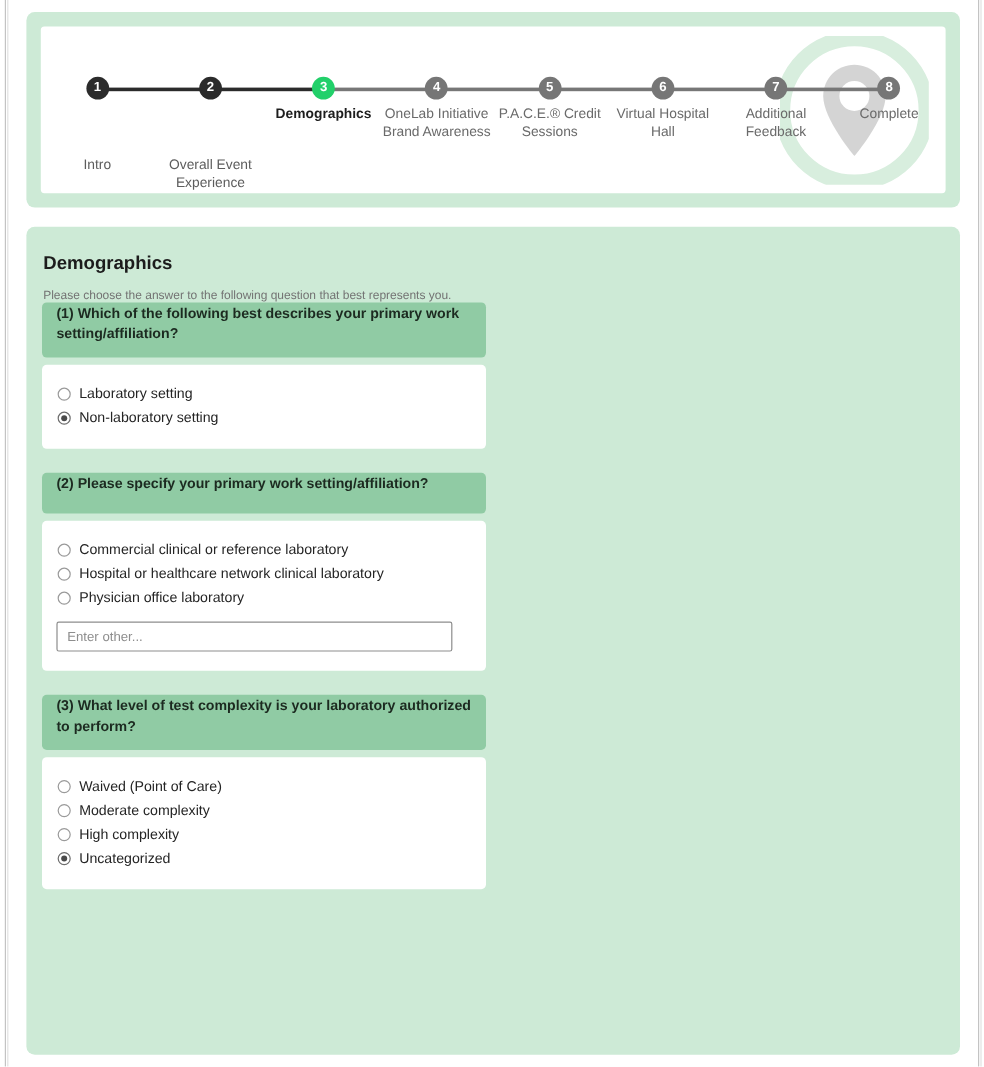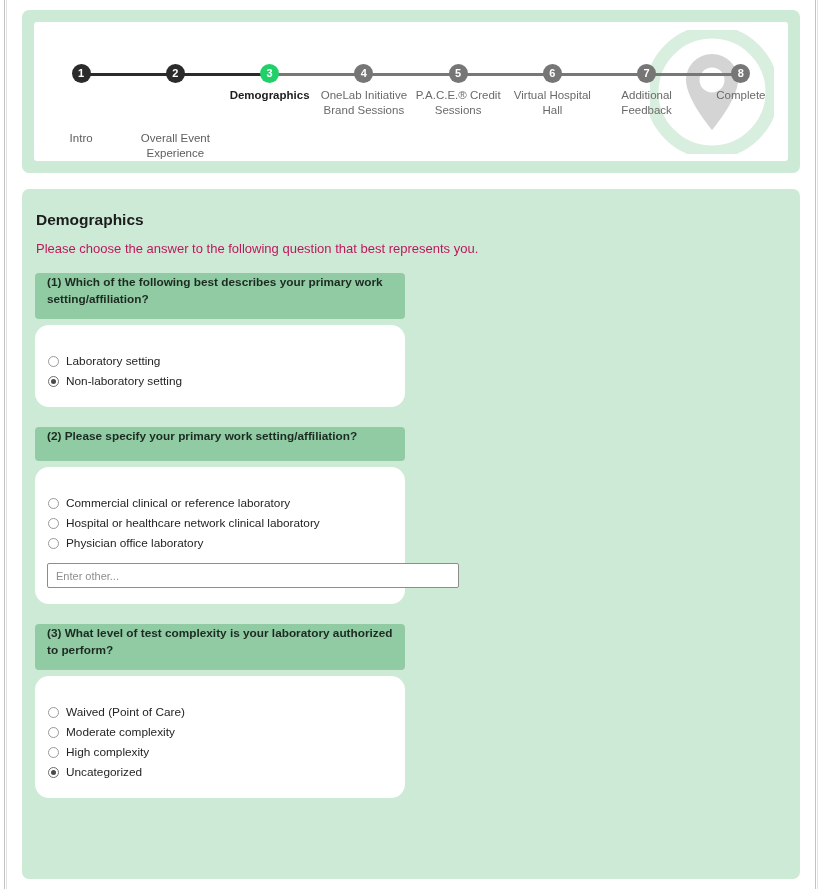--- a/index.html
+++ b/index.html
@@ -144,44 +144,43 @@
     padding: 22px 20px 20px 13px;
   }
   .panel-title {
     font-size: 15.5px;
     font-weight: 700;
     color: #1c1c1c;
     margin: 0 0 0 0;
     padding-left: 1px;
   }
   .panel-sub {
-    font-size: 13px;
-    color: #be185d;
+    font-size: 10px;
+    color: #737373;
     margin-top: 12px;
-    margin-bottom: 17px;
     padding-left: 1px;
   }
 
   .question-block { width: 370px; margin-bottom: 20px; }
 
   .q-head {
     background: #90cba4;
     border-radius: 4px;
     padding: 1px 12px 11px 12px;
     font-size: 11.8px;
     font-weight: 700;
     color: #1c2a20;
     line-height: 17px;
     min-height: 34px;
   }
   .q-body {
     background: #ffffff;
-    border-radius: 14px;
+    border-radius: 4px;
     margin-top: 6px;
-    padding: 26px 12px 16px 12px;
+    padding: 14px 12px 16px 12px;
   }
 
   .opt {
     display: flex;
     align-items: center;
     gap: 7px;
     font-size: 11.8px;
     color: #242424;
     line-height: 20px;
     padding: 0 0 0 1px;
@@ -200,21 +199,21 @@
     content: "";
     position: absolute;
     left: 2px; top: 2px;
     width: 5px; height: 5px;
     border-radius: 50%;
     background: #4a4a4a;
   }
 
   .other-input {
     margin-top: 10px;
-    width: 412px;
+    width: 330px;
     height: 25px;
     border: 1px solid #8d8d8d;
     border-radius: 2px;
     background: #ffffff;
     font-family: "Liberation Sans", sans-serif;
     font-size: 11px;
     color: #3a3a3a;
     padding: 0 8px;
     outline: none;
   }
@@ -259,21 +258,21 @@
 
           <div class="step current">
             <div class="conn"></div>
             <div class="dot">3</div>
             <div class="step-label">Demographics</div>
           </div>
 
           <div class="step upcoming">
             <div class="conn"></div>
             <div class="dot">4</div>
-            <div class="step-label">OneLab Initiative Brand Sessions</div>
+            <div class="step-label">OneLab Initiative Brand Awareness</div>
           </div>
 
           <div class="step upcoming">
             <div class="conn"></div>
             <div class="dot">5</div>
             <div class="step-label">P.A.C.E.® Credit Sessions</div>
           </div>
 
           <div class="step upcoming">
             <div class="conn"></div>

